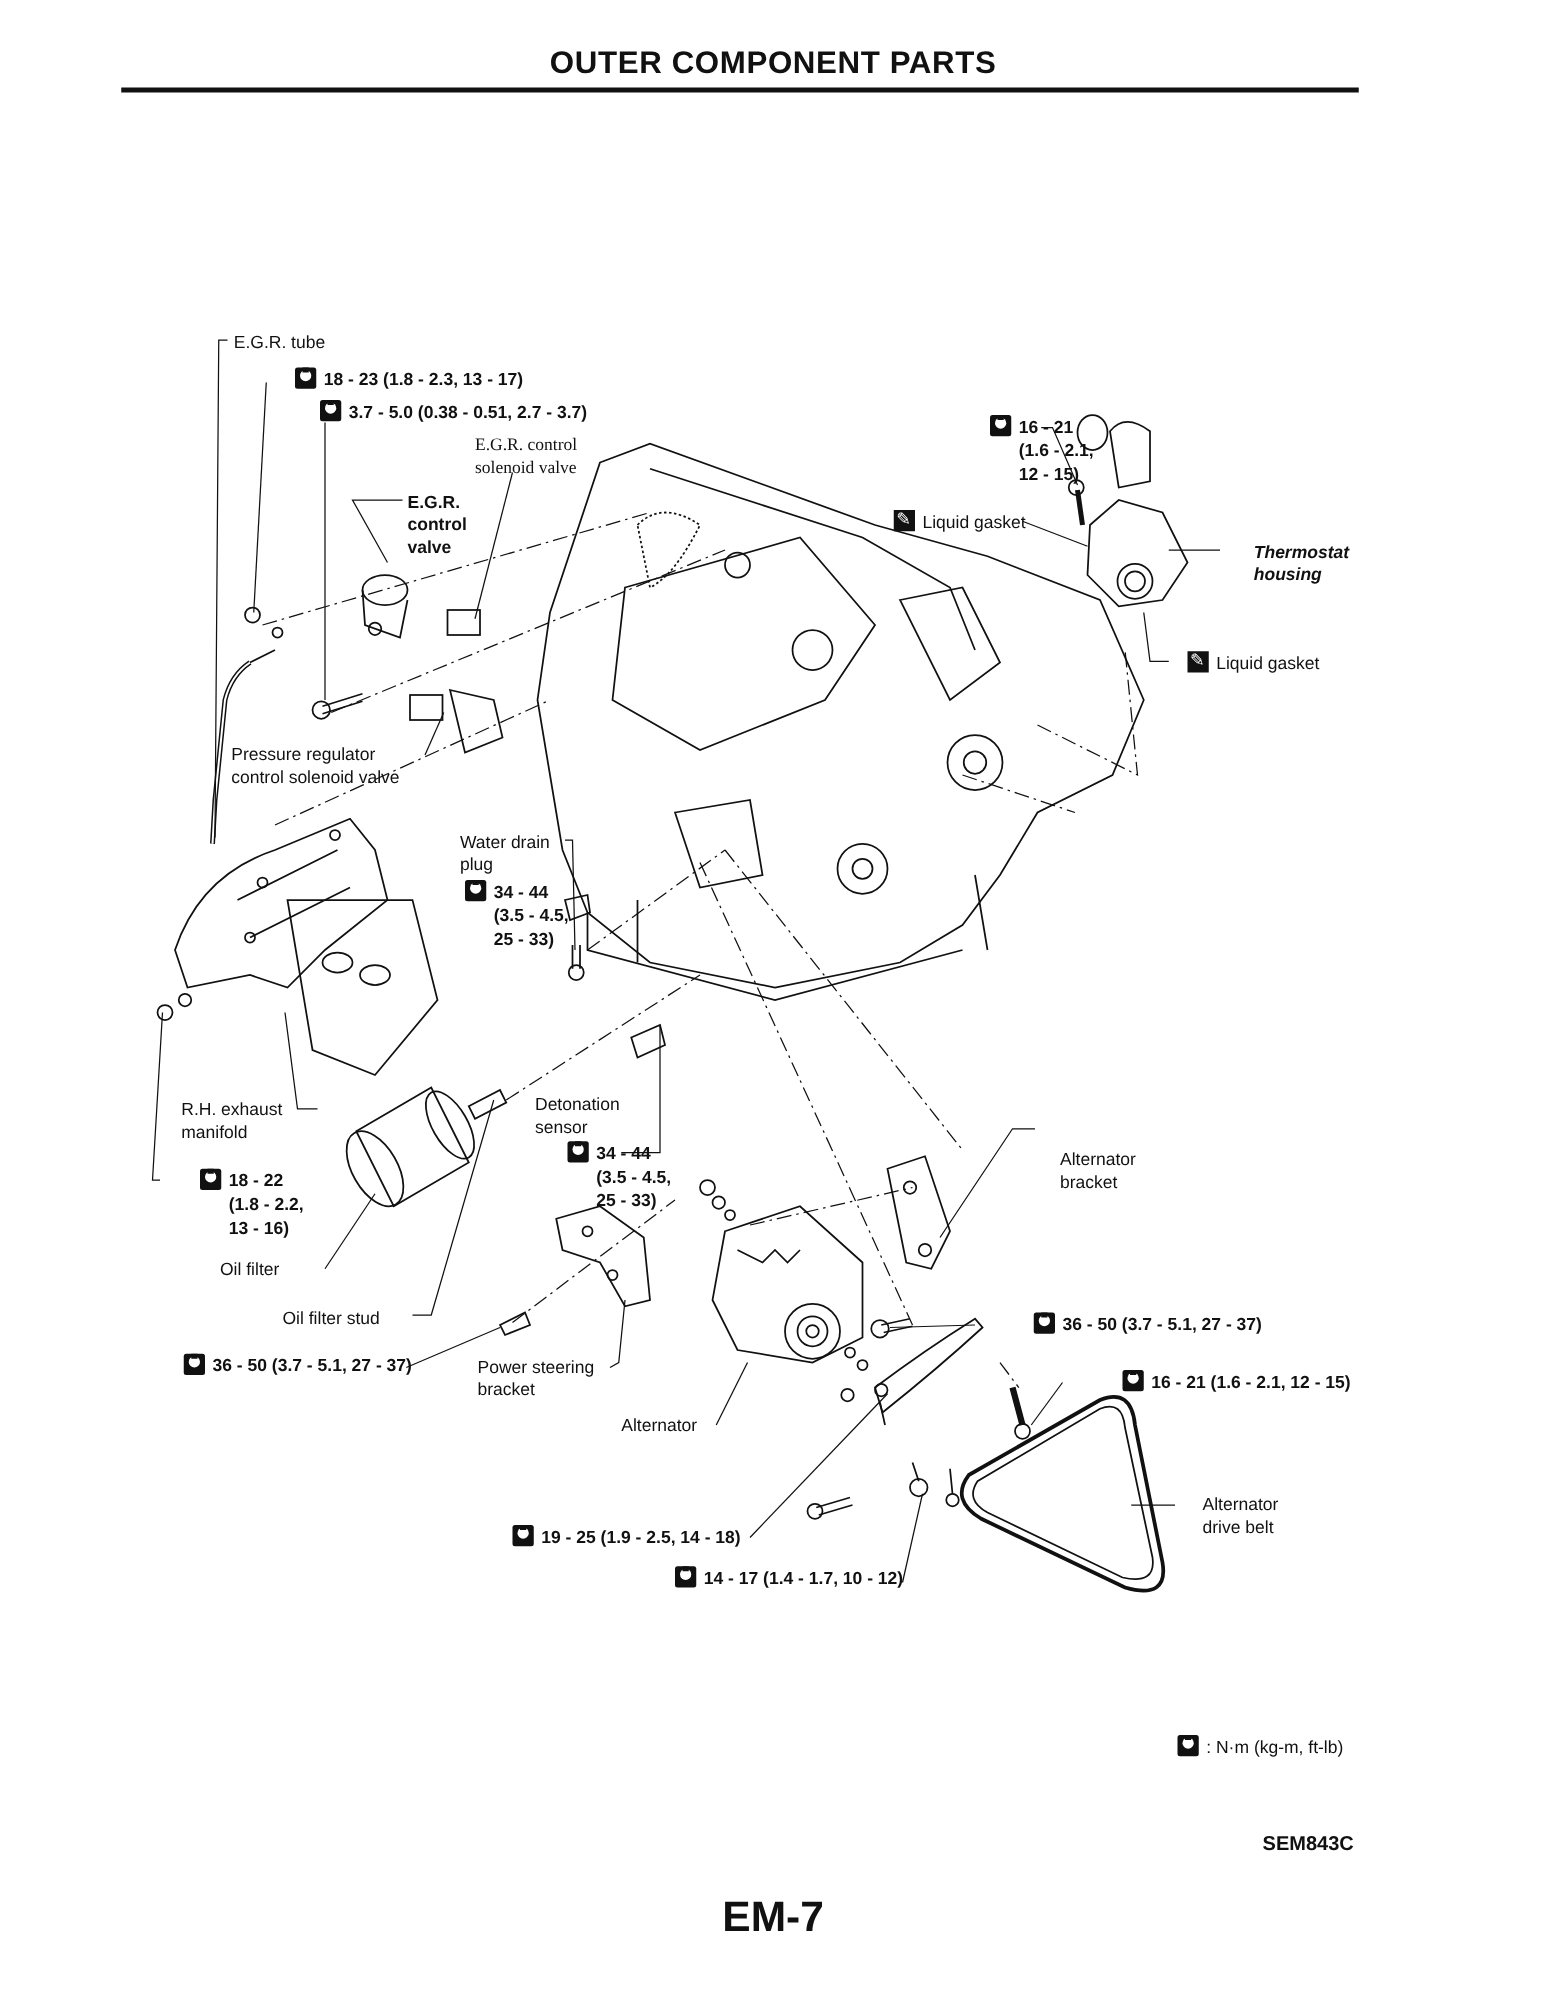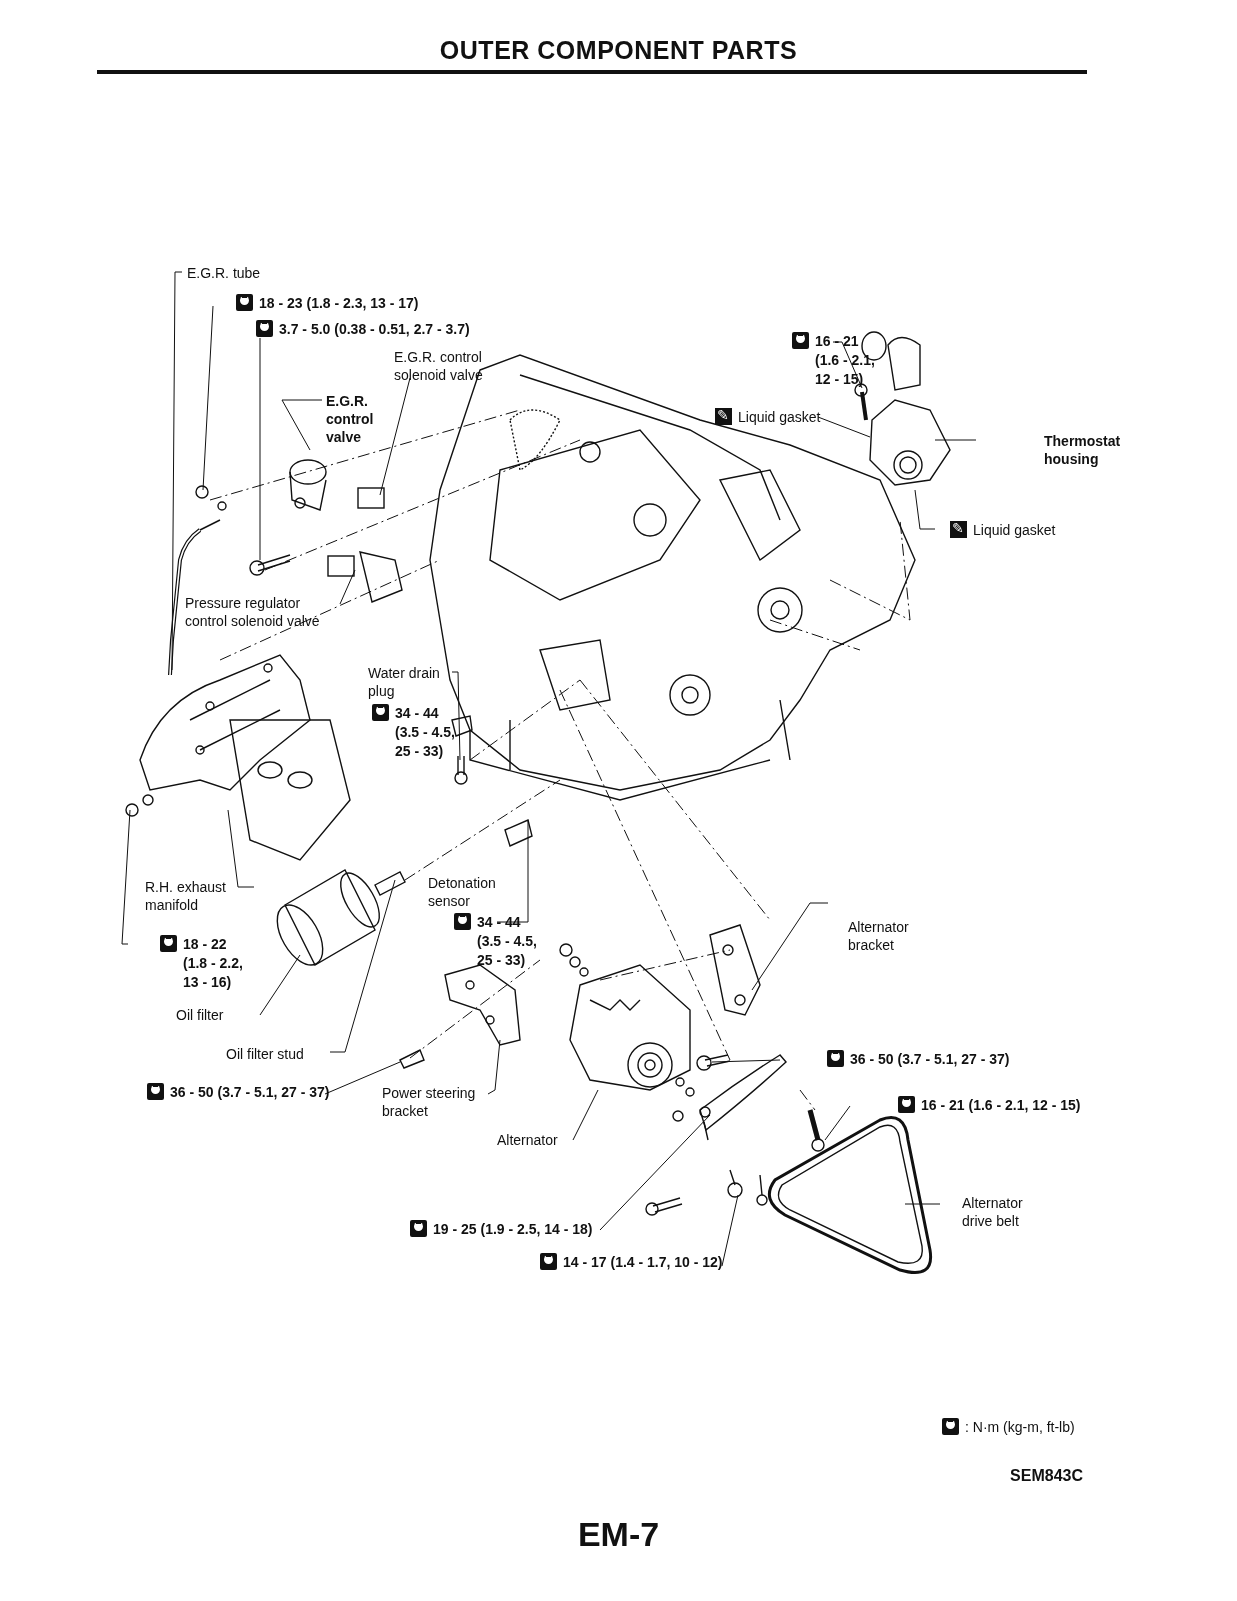--- a/index.html
+++ b/index.html
@@ -13,21 +13,21 @@
   .tq { position:absolute; font-size:14px; line-height:19px; font-weight:bold; white-space:pre;padding-left:30px; }
   .tq .ico, .ico { display:inline-block; width:17px; height:17px; background:#111; border-radius:2px;
          position:relative; vertical-align:-3px; margin-right:6px; }
   .ico::after { content:""; position:absolute; left:4px; top:2px; width:9px; height:9px; border-radius:50%;
          background:#fff; box-shadow:0 0 0 0 #fff; }
   .ico::before { content:""; position:absolute; left:6px; top:0; width:5px; height:4px; background:#111; z-index:2; }
   .gico { display:inline-block; width:17px; height:17px; background:#111; position:relative; vertical-align:-3px; margin-right:6px; }
   .gico::after { content:"\270E"; position:absolute; left:2px; top:-1px; color:#fff; font-size:14px; line-height:17px; }
   .footer-code { position:absolute; right:154px; top:1467px; font-size:16px; font-weight:bold; }
   .pageno { position:absolute; left:0; width:1237px; top:1515px; text-align:center; font-size:34px; font-weight:bold; }
-  .legend { position:absolute; left:942px; top:1418px; font-size:14px;text-align:right; }
+  .legend { position:absolute; left:942px; top:1388px; font-size:14px;text-align:right; }
 </style>
 </head>
 <body>
 
 <div class="title">OUTER COMPONENT PARTS</div>
 <div class="rule"></div>
 
 <svg class="art" width="1237" height="1601" viewBox="0 0 1237 1601" fill="none" stroke="#111" stroke-width="1.4">
 
   <g>
@@ -184,21 +184,21 @@
     <path d="M560 690 L730 1060"></path>
     <path d="M800 1090 L815 1110"></path>
     <path d="M770 620 L860 650"></path>
     <path d="M830 580 L910 620 L900 520"></path>
   </g>
 </svg>
 
 <div class="lbl" style="left:187px;top:264px;">E.G.R. tube</div>
 <div class="tq" style="left:206px;top:294px;"><span class="ico"></span><span>18 - 23 (1.8 - 2.3, 13 - 17)</span></div>
 <div class="tq" style="left:226px;top:320px;"><span class="ico"></span><span>3.7 - 5.0 (0.38 - 0.51, 2.7 - 3.7)</span></div>
-<div class="lbl" style="left:394px;top:348px;">E.G.R. control
+<div class="lbl" style="left:380px;top:348px;font-family:Liberation Serif, serif;">E.G.R. control
 solenoid valve</div>
 <div class="lbl" style="left:326px;top:392px;font-weight:bold;">E.G.R.
 control
 valve</div>
 <div class="lbl" style="left:185px;top:594px;">Pressure regulator
 control solenoid valve</div>
 <div class="lbl" style="left:368px;top:664px;">Water drain
 plug</div>
 <div class="tq" style="left:342px;top:704px;"><span class="ico" style="vertical-align:top;"></span><span style="display:inline-block;">34 - 44
 (3.5 - 4.5,
@@ -226,19 +226,19 @@
 <div class="tq" style="left:868px;top:1096px;"><span class="ico"></span><span>16 - 21 (1.6 - 2.1, 12 - 15)</span></div>
 <div class="lbl" style="left:962px;top:1194px;">Alternator
 drive belt</div>
 <div class="tq" style="left:380px;top:1220px;"><span class="ico"></span><span>19 - 25 (1.9 - 2.5, 14 - 18)</span></div>
 <div class="tq" style="left:510px;top:1253px;text-align:center;"><span class="ico"></span><span>14 - 17 (1.4 - 1.7, 10 - 12)</span></div>
 
 <div class="tq" style="left:762px;top:332px;"><span class="ico" style="vertical-align:top;"></span><span style="display:inline-block;">16 - 21
 (1.6 - 2.1,
 12 - 15)</span></div>
 <div class="lbl" style="left:715px;top:408px;"><span class="gico"></span><span>Liquid gasket</span></div>
-<div class="lbl" style="left:1044px;top:432px;font-weight:bold;">Thermostat
+<div class="lbl" style="left:1003px;top:432px;font-weight:bold;font-style:italic;">Thermostat
 housing</div>
 <div class="lbl" style="left:950px;top:521px;"><span class="gico"></span><span>Liquid gasket</span></div>
 
 <div class="legend"><span class="ico"></span><span>: N·m (kg-m, ft-lb)</span></div>
 <div class="footer-code">SEM843C</div>
 <div class="pageno">EM-7</div>
 
 </body></html>

